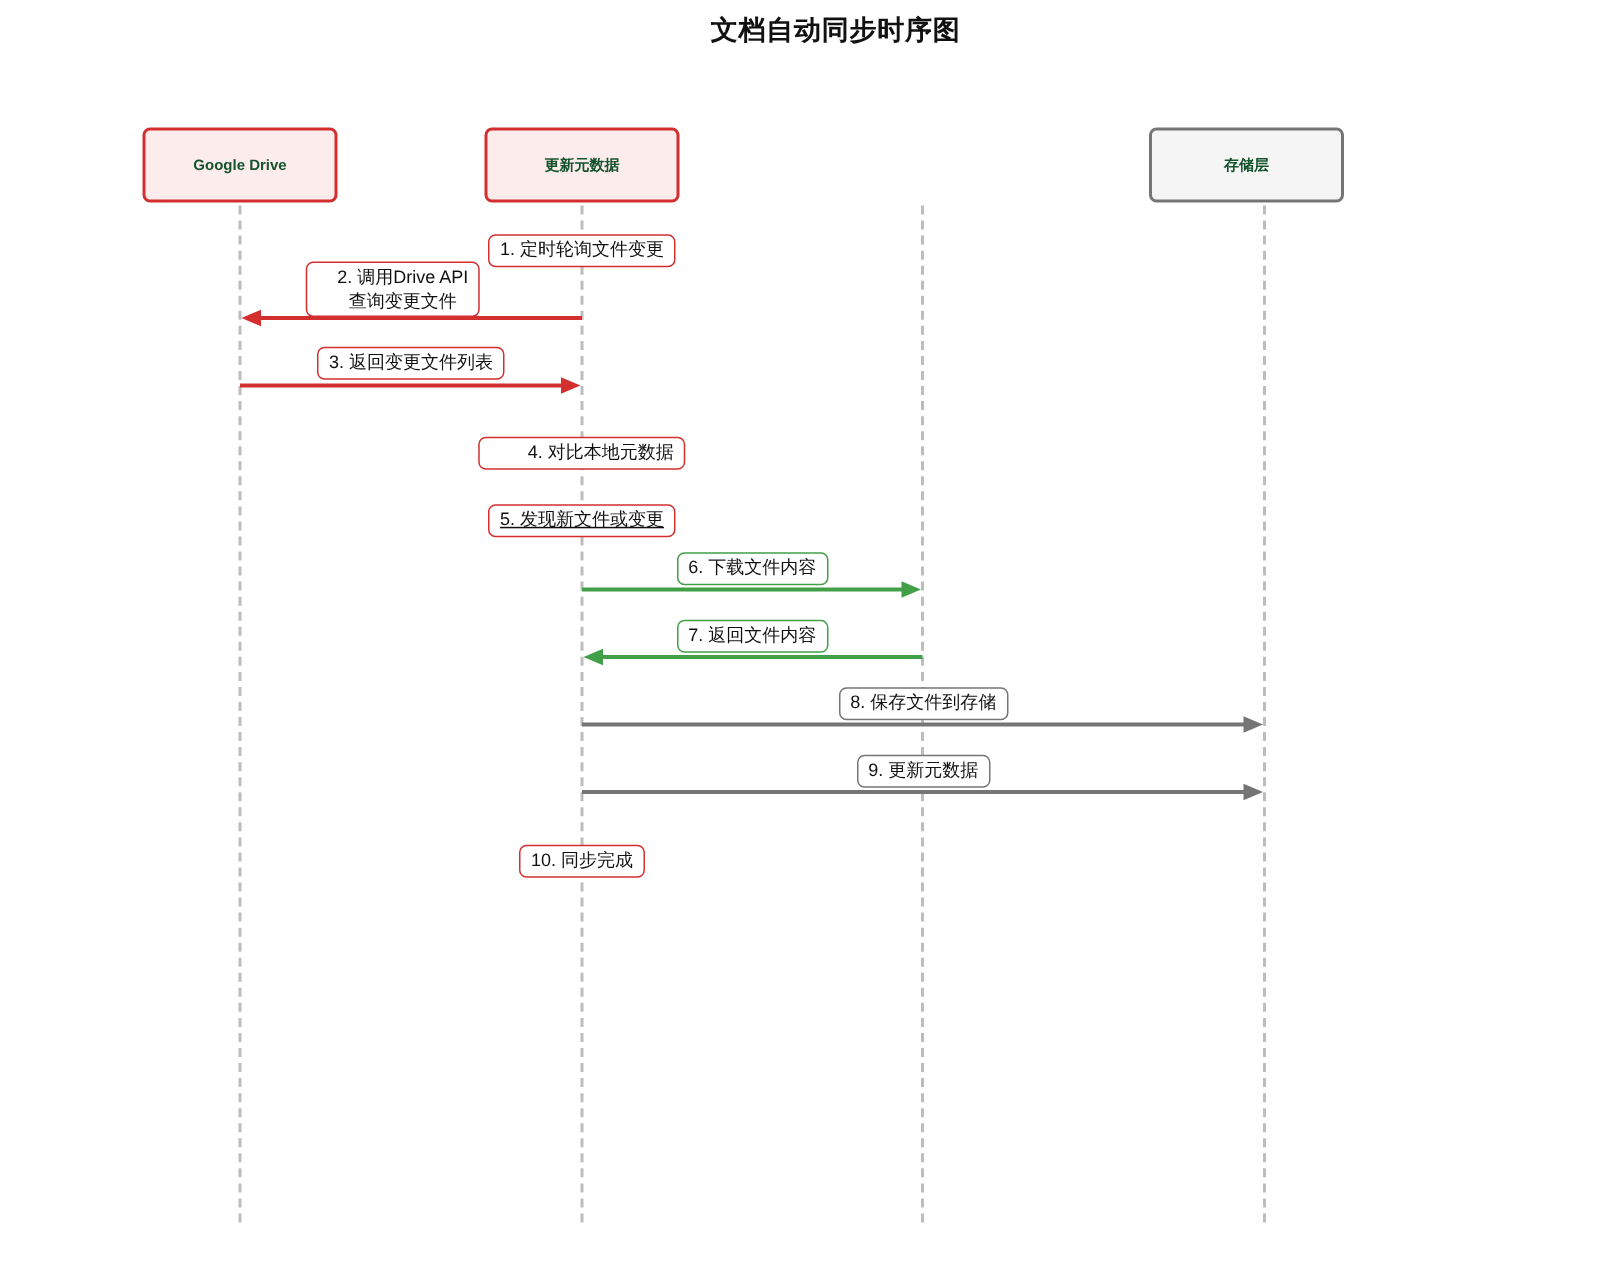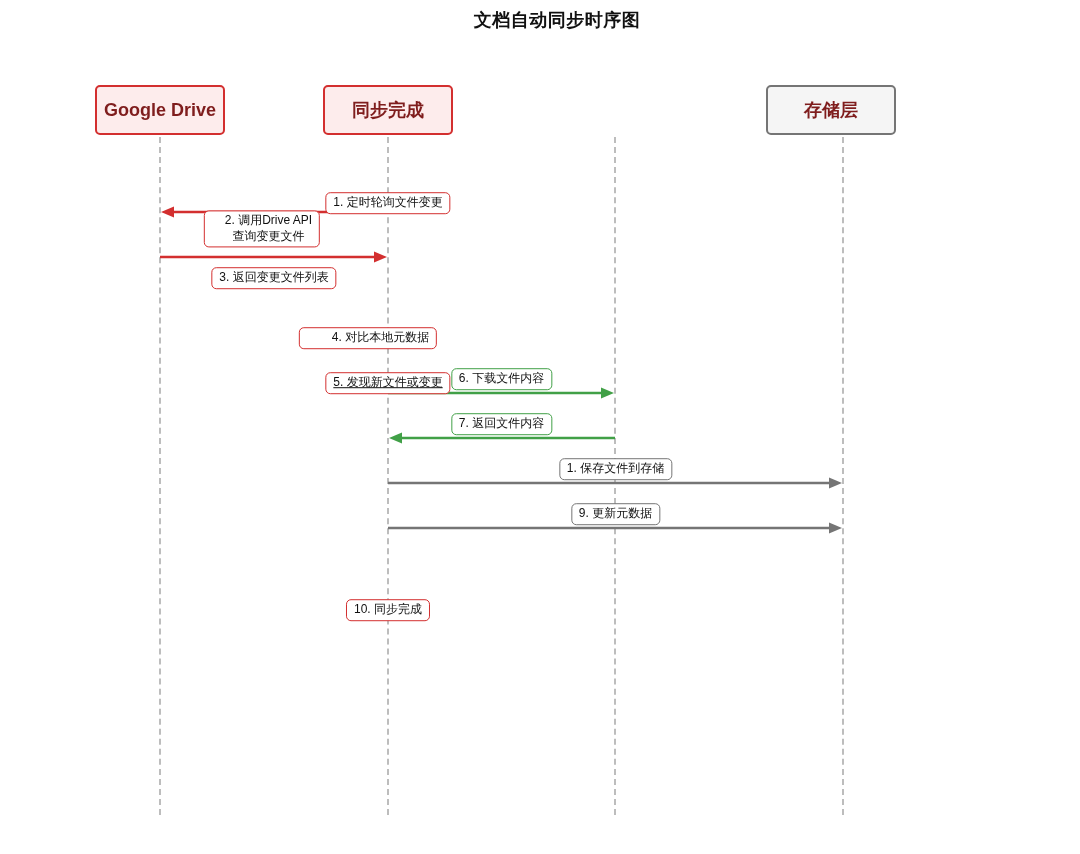--- a/index.html
+++ b/index.html
@@ -38,43 +38,43 @@
     position: absolute;
     top: 85px;
     width: 130px;
     height: 50px;
     box-sizing: border-box;
     border-radius: 5px;
     border: 2px solid;
     display: flex;
     align-items: center;
     justify-content: center;
-    font-size: 18px;
+    font-size: 10px;
     font-weight: bold;
-    color: #7f1d1d;
+    color: #14532d;
     text-align: center;
   }
   .actor-box.red   { border-color: var(--red);   background: var(--red_fill); }
   .actor-box.green { border-color: var(--green); background: var(--green_fill); }
   .actor-box.gray  { border-color: var(--gray);  background: var(--gray_fill); }
   .msg-label {
     position: absolute;
     transform: translate(-50%, -50%);
     background: var(--label_fill);
     border: 1.5px solid;
     border-radius: 5px;
     padding: 2px 7px;
     font-size: 12px;
     line-height: 1.3;
     color: #111111;
     white-space: pre-line;
     text-align: center;
     z-index: 2;
   }
-  .msg-label.red   { border-color: var(--red); margin-top: 36px; }
+  .msg-label.red   { border-color: var(--red); }
   .msg-label.green { border-color: var(--green); }
   .msg-label.gray  { border-color: var(--gray); }
   #arrows-svg {
     position: absolute;
     top: 0;
     left: 0;
     z-index: 1;
   }
 </style>
 </head>
@@ -107,31 +107,31 @@
         <line x1="388" y1="528" x2="833" y2="528" stroke="#757575" stroke-width="2.6"></line>
         <polygon points="842,528 829,522.5 829,533.5" fill="#757575"></polygon>
       </g>
     </svg>
 <div class="lifeline" style="left: 159px;"></div>
     <div class="actor-box red" style="left: 95px;">
       <span>Google Drive</span>
     </div>
     <div class="lifeline" style="left: 387px;"></div>
     <div class="actor-box red" style="left: 323px;">
-      <span>同步完成</span>
+      <span>更新元数据</span>
     </div>
     <div class="lifeline" style="left: 614px;"></div>
     <div class="lifeline" style="left: 842px;"></div>
     <div class="actor-box gray" style="left: 766px;">
       <span>存储层</span>
     </div>
     <div class="msg-label red" style="left: 388px; top: 167px;">1. 定时轮询文件变更</div>
     <div class="msg-label red" style="left: 262px; top: 193px; padding-left: 20px;">2. 调用Drive API
 查询变更文件</div>
     <div class="msg-label red" style="left: 274px; top: 242px;">3. 返回变更文件列表</div>
-    <div class="msg-label red" style="left: 368px; top: 302px; padding-left: 32px;">4. 对比本地元数据</div>
+    <div class="msg-label red" style="left: 388px; top: 302px; padding-left: 32px;">4. 对比本地元数据</div>
     <div class="msg-label red" style="left: 388px; top: 347px; text-decoration: underline;">5. 发现新文件或变更</div>
     <div class="msg-label green" style="left: 501.5px; top: 379px;">6. 下载文件内容</div>
     <div class="msg-label green" style="left: 501.5px; top: 424px;">7. 返回文件内容</div>
-    <div class="msg-label gray" style="left: 615.5px; top: 469px;">1. 保存文件到存储</div>
+    <div class="msg-label gray" style="left: 615.5px; top: 469px;">8. 保存文件到存储</div>
     <div class="msg-label gray" style="left: 615.5px; top: 514px;">9. 更新元数据</div>
     <div class="msg-label red" style="left: 388px; top: 574px;">10. 同步完成</div>
   </div>
 
 </body></html>

